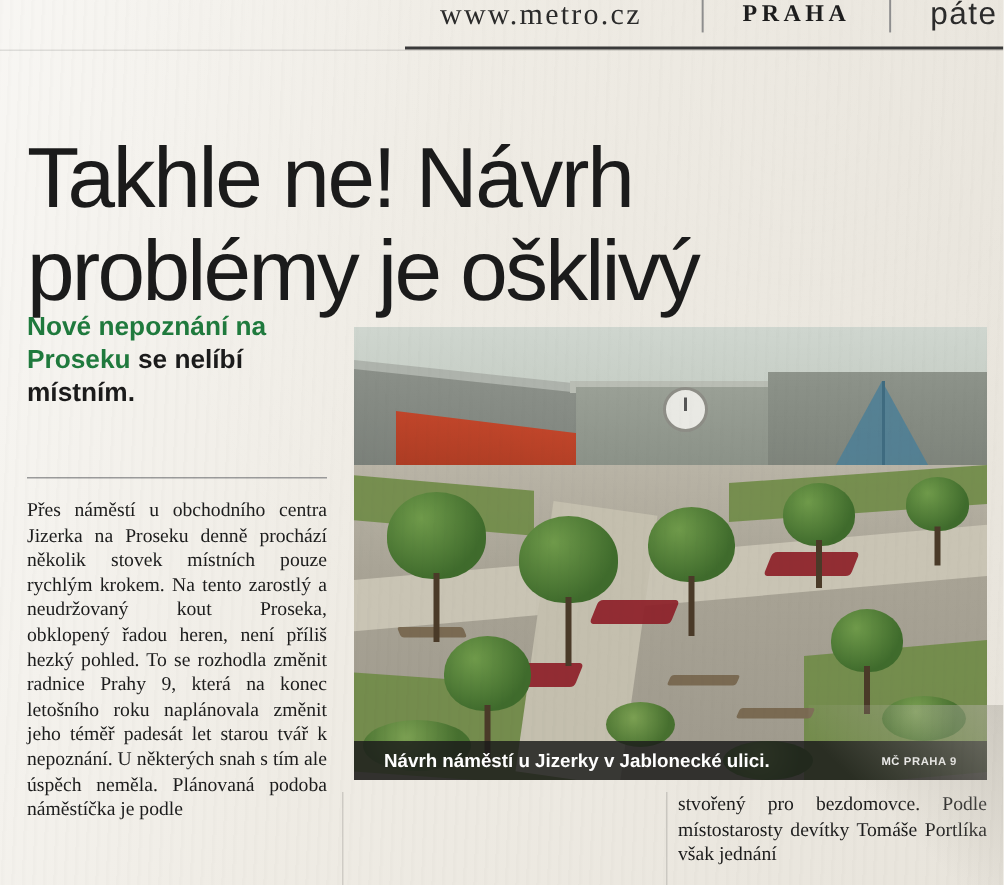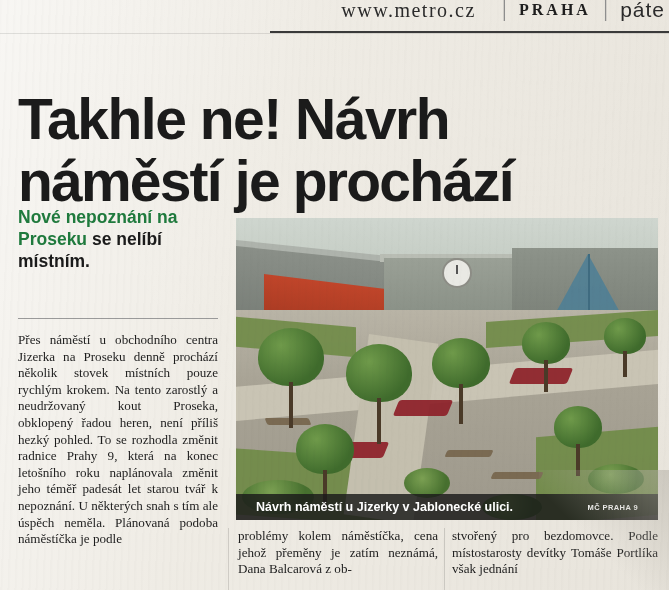--- a/index.html
+++ b/index.html
@@ -39,21 +39,21 @@
   
   .masthead {
     position: absolute;
     top: 0;
     left: 0;
     width: 669px;
     height: 20px;
     display: flex;
     align-items: center;
     justify-content: flex-end;
-    gap: 0;
+    gap: 12px;
     padding-right: 4px;
     box-sizing: border-box;
   }
   .masthead .site {
     font-family: "Liberation Serif", serif;
     font-size: 20px;
     letter-spacing: 1.5px;
     color: #2b2b2b;
     margin-right: 14px;
   }
@@ -94,21 +94,21 @@
     background: rgba(0,0,0,0.10);
   }
 
   
   .headline {
     position: absolute;
     left: 18px;
     top: 40px;
     width: 640px;
     font-family: "Liberation Sans", sans-serif;
-    font-weight: bold;
+    font-weight: normal;
     font-size: 57px;
     line-height: 62px;
     letter-spacing: -1.5px;
     color: #1b1b1b;
     margin-top: 48px;
   }
   .headline .l2 {
     display: block;
     letter-spacing: -1.8px;
   }
@@ -369,30 +369,29 @@
     <span class="divider">|</span>
     <span class="city">PRAHA</span>
     <span class="divider">|</span>
     <span class="dayname">páte</span>
   </div>
   <div class="rule"></div>
   <div class="rule2"></div>
 
   <h1 class="headline">
     <span>Takhle ne! Návrh</span>
-    <span class="l2">náměstí je prochází</span>
+    <span class="l2">problémy je ošklivý</span>
   </h1>
 
   <div class="deck">
     <span class="green">Nové nepoznání na Proseku</span><span> se nelíbí místním.</span>
   </div>
   <div class="deck-rule"></div>
 
   <div class="col col-1">Přes náměstí u obchodního centra Jizerka na Proseku denně prochází několik stovek místních pouze rychlým krokem. Na tento zarostlý a neudržovaný kout Proseka, obklopený řadou heren, není příliš hezký pohled. To se rozhodla změnit radnice Prahy 9, která na konec letošního roku naplánovala změnit jeho téměř padesát let starou tvář k nepoznání. U některých snah s tím ale úspěch neměla. Plánovaná podoba náměstíčka je podle</div>
-  <div class="col col-2">problémy kolem náměstíčka, cena jehož přeměny je zatím neznámá, Dana Balcarová z ob-</div>
   <div class="col col-3">stvořený pro bezdomovce. Podle místostarosty devítky Tomáše Portlíka však jednání</div>
   <div class="gutter gut1"></div>
   <div class="gutter gut2"></div>
 
   <div class="photo">
     <div class="photo-img">
       <div class="sky"></div>
       <div class="bldg-left-roof"></div>
       <div class="bldg-left"></div>
       <div class="bldg-red"></div>

